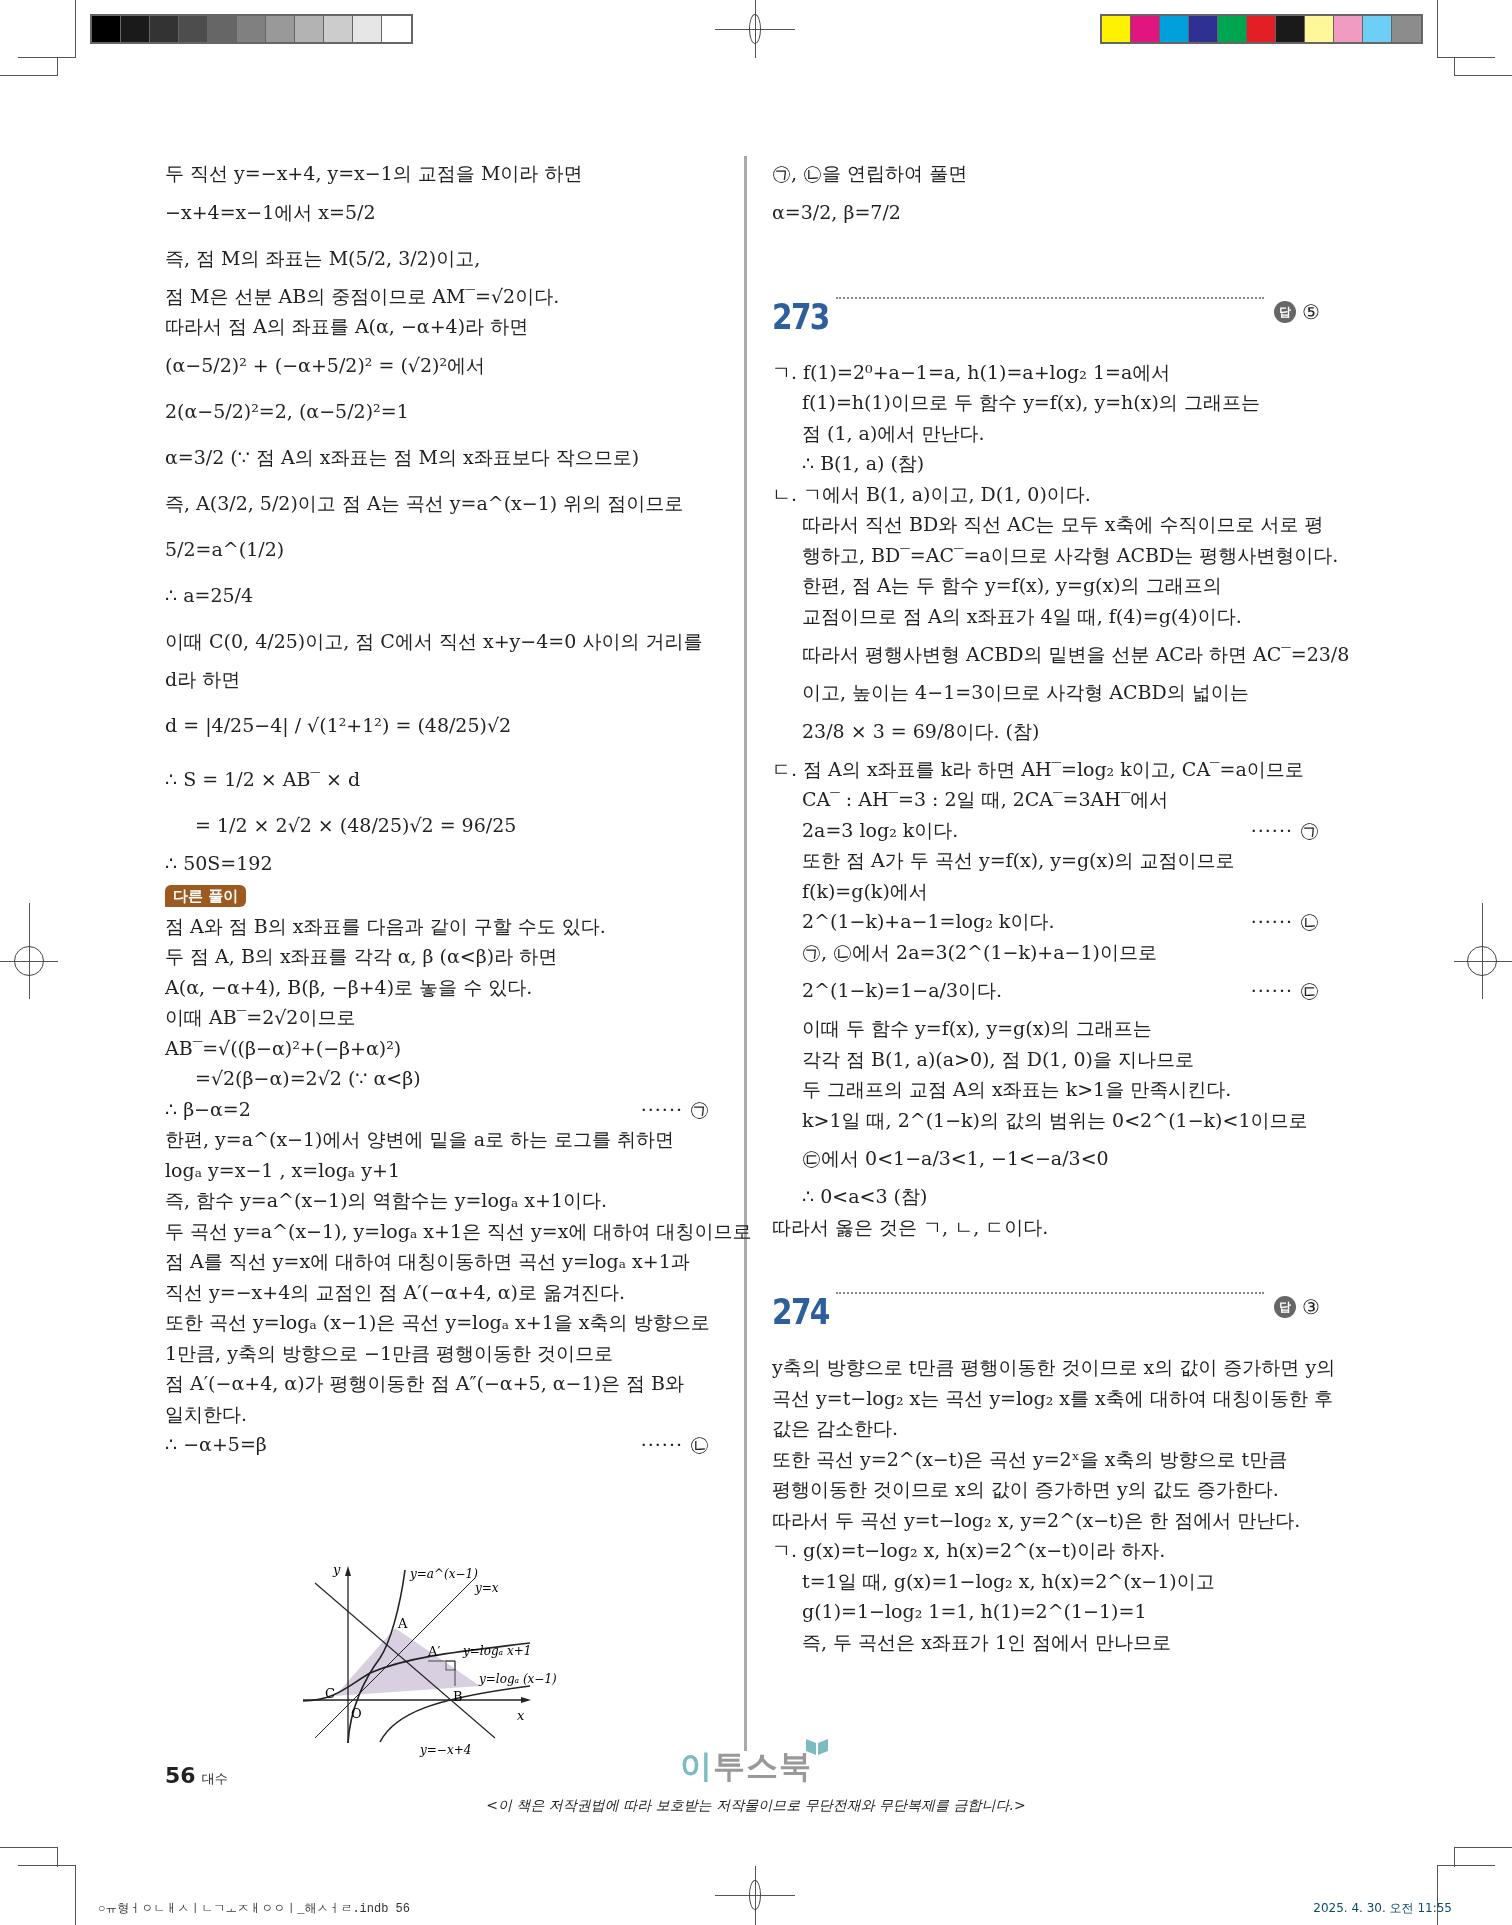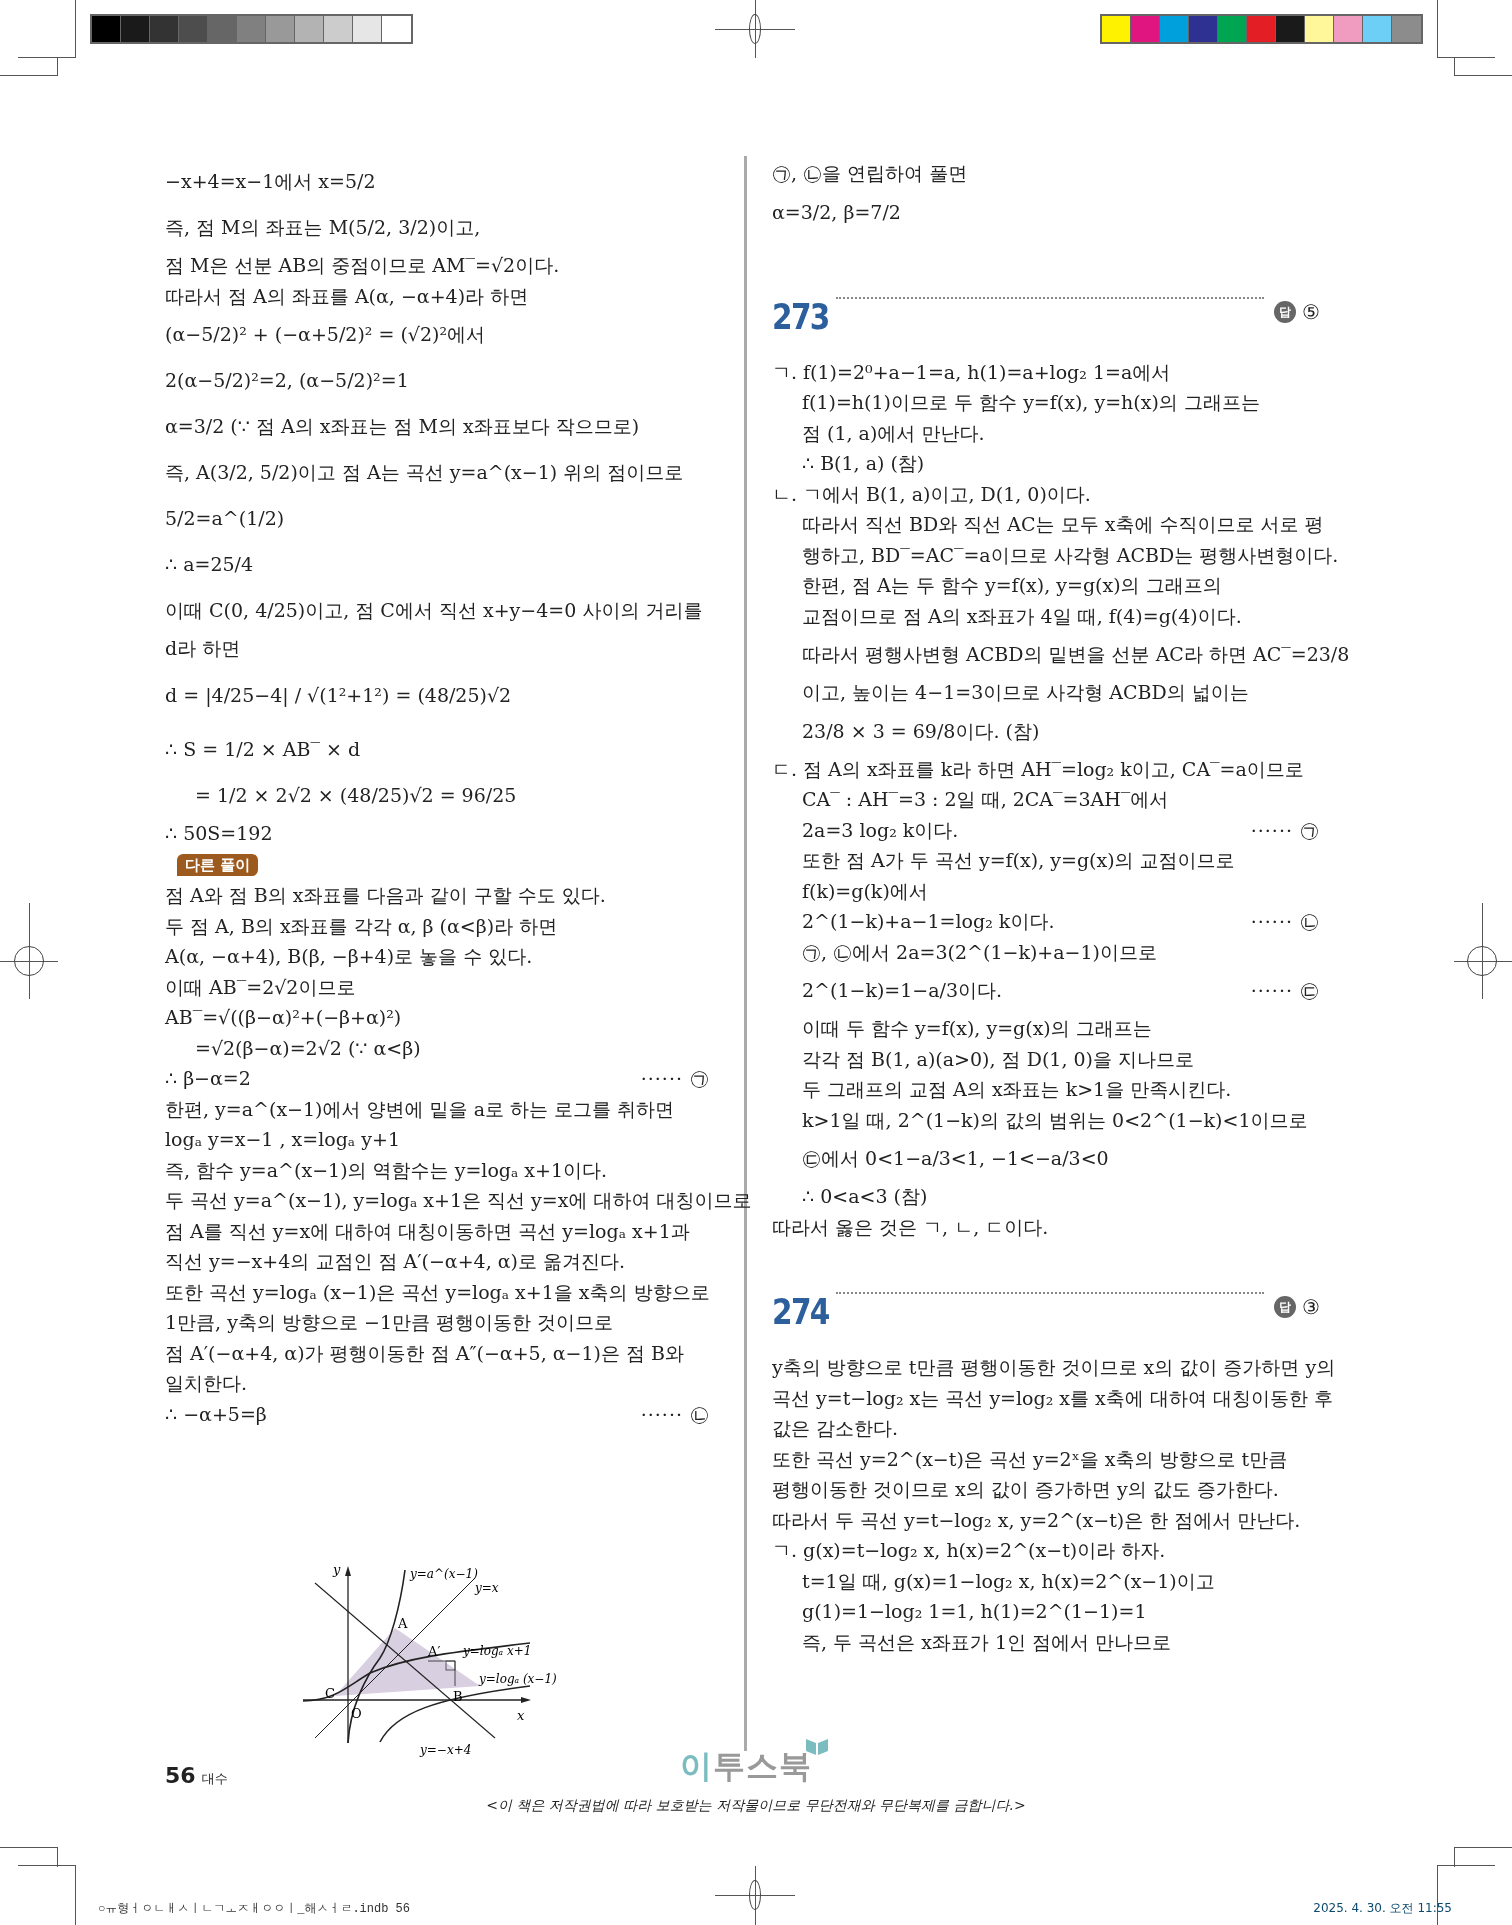--- a/index.html
+++ b/index.html
@@ -20,21 +20,21 @@
   .col-right { left: 772px; width: 548px; }
   .divider { position: absolute; left: 744px; top: 156px; width: 3px; height: 1595px; background: #aaa; }
 
   .ln { white-space: nowrap; position: relative; height: 30.5px; }
   .ln.tall { height: 46px; line-height: 46px; }
   .ln.indent { padding-left: 30px; }
   .ln .tag { position: absolute; right: 0; top: 0; letter-spacing: 1px; }
   .ln.tall .tag { line-height: 46px; }
 
   .alt-badge { display: inline-block; background: #9c5a1e; color: #fff; font-family: "DejaVu Sans", sans-serif;
-               font-weight: bold; font-size: 15px; line-height: 22px; padding: 0 8px; border-radius: 6px 6px 6px 0; margin: 4px 12px; }
+               font-weight: bold; font-size: 15px; line-height: 22px; padding: 0 8px; border-radius: 6px 6px 6px 0; margin: 4px 0; }
 
   .prob-head { position: relative; height: 50px; display: flex; align-items: flex-start; margin: 6px 0 10px 0; }
   .prob-num { font-family: "DejaVu Sans", sans-serif; font-weight: bold; font-size: 36px; color: #2c5f9c;
               letter-spacing: -2px; transform: scaleX(0.82); transform-origin: left bottom; line-height: 40px; width: 64px; }
   .prob-dots { flex: 1; border-bottom: 2px dotted #888; margin: 0 10px 12px 0; }
   .ans-badge { display: inline-flex; align-items: center; margin-bottom: 4px; }
   .ans-circle { width: 22px; height: 22px; border-radius: 50%; background: #666; color: #fff; font-size: 12px;
                 font-family: "DejaVu Sans", sans-serif; font-weight: bold; display: inline-flex; align-items: center; justify-content: center; }
   .ans-val { margin-left: 6px; font-size: 20px; }
 
@@ -106,20 +106,21 @@
 <div class="mark-line" style="left:29px;top:903px;width:1px;height:96px;"></div>
 <div class="mark-line" style="left:0;top:961px;width:58px;height:1px;"></div>
 <div class="reg" style="left:14px;top:946px;"></div>
 <div class="mark-line" style="left:1482px;top:903px;width:1px;height:96px;"></div>
 <div class="mark-line" style="left:1454px;top:961px;width:58px;height:1px;"></div>
 <div class="reg" style="left:1467px;top:946px;"></div>
 
 <div class="divider"></div>
 
 <div class="col col-left">
+  <div class="ln">두 직선 y=−x+4, y=x−1의 교점을 M이라 하면</div>
   <div class="ln tall">−x+4=x−1에서 x=5/2</div>
   <div class="ln tall">즉, 점 M의 좌표는 M(5/2, 3/2)이고,</div>
   <div class="ln">점 M은 선분 AB의 중점이므로 AM‾=√2이다.</div>
   <div class="ln">따라서 점 A의 좌표를 A(α, −α+4)라 하면</div>
   <div class="ln tall">(α−5/2)² + (−α+5/2)² = (√2)²에서</div>
   <div class="ln tall">2(α−5/2)²=2, (α−5/2)²=1</div>
   <div class="ln tall">α=3/2 (∵ 점 A의 x좌표는 점 M의 x좌표보다 작으므로)</div>
   <div class="ln tall">즉, A(3/2, 5/2)이고 점 A는 곡선 y=a^(x−1) 위의 점이므로</div>
   <div class="ln tall">5/2=a^(1/2)</div>
   <div class="ln tall">∴ a=25/4</div>

